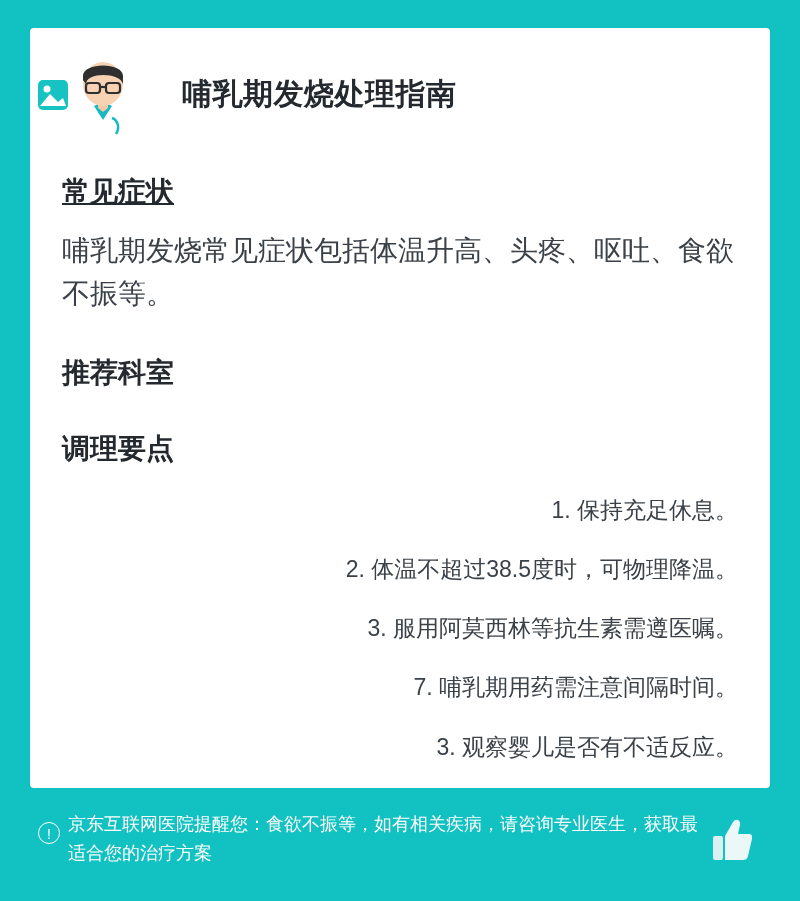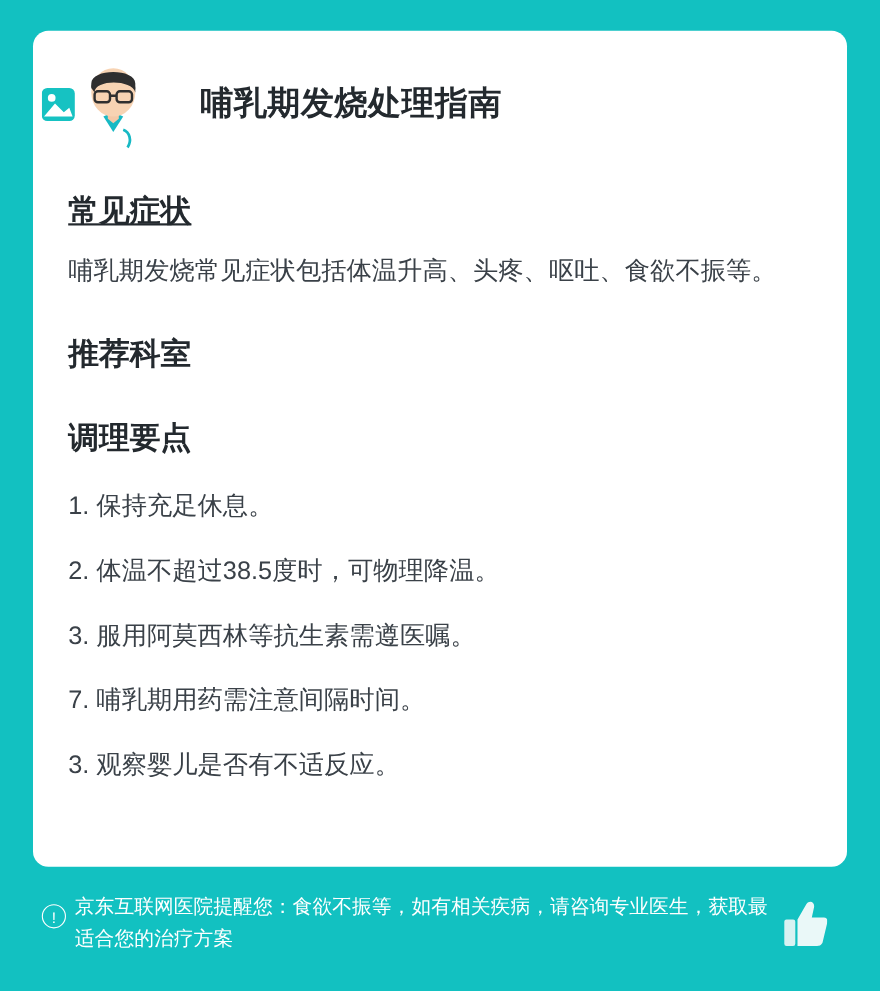--- a/index.html
+++ b/index.html
@@ -19,21 +19,21 @@
     height: 901px;
     box-sizing: border-box;
   }
   .card {
     position: absolute;
     left: 30px;
     top: 28px;
     width: 740px;
     height: 760px;
     background: #ffffff;
-    border-radius: 14px;
+    border-radius: 4px;
     box-sizing: border-box;
     padding: 28px 32px 20px 32px;
   }
   .doctor-avatar {
     position: absolute;
     left: 8px;
     top: 30px;
     width: 120px;
     height: 88px;
   }
@@ -49,35 +49,36 @@
     font-size: 28px;
     font-weight: bold;
     color: #23292e;
     margin: 38px 0 18px 0;
   }
   .section-heading.first {
     margin-top: 58px;
     text-decoration: underline;
   }
   .body-text {
-    font-size: 23px;
+    font-size: 28px;
     line-height: 1.55;
     color: #3a4148;
     margin: 0 0 4px 0;
   }
   .list {
     margin: 26px 0 0 0;
     padding: 0;
     list-style: none;
   }
   .list li {
     font-size: 23px;
     color: #3a4148;
     line-height: 1.4;
     margin-bottom: 27px;
+    text-align: right;
   }
   .footer {
     position: absolute;
     left: 30px;
     top: 800px;
     width: 740px;
     height: 80px;
   }
   .footer-icon {
     position: absolute;

